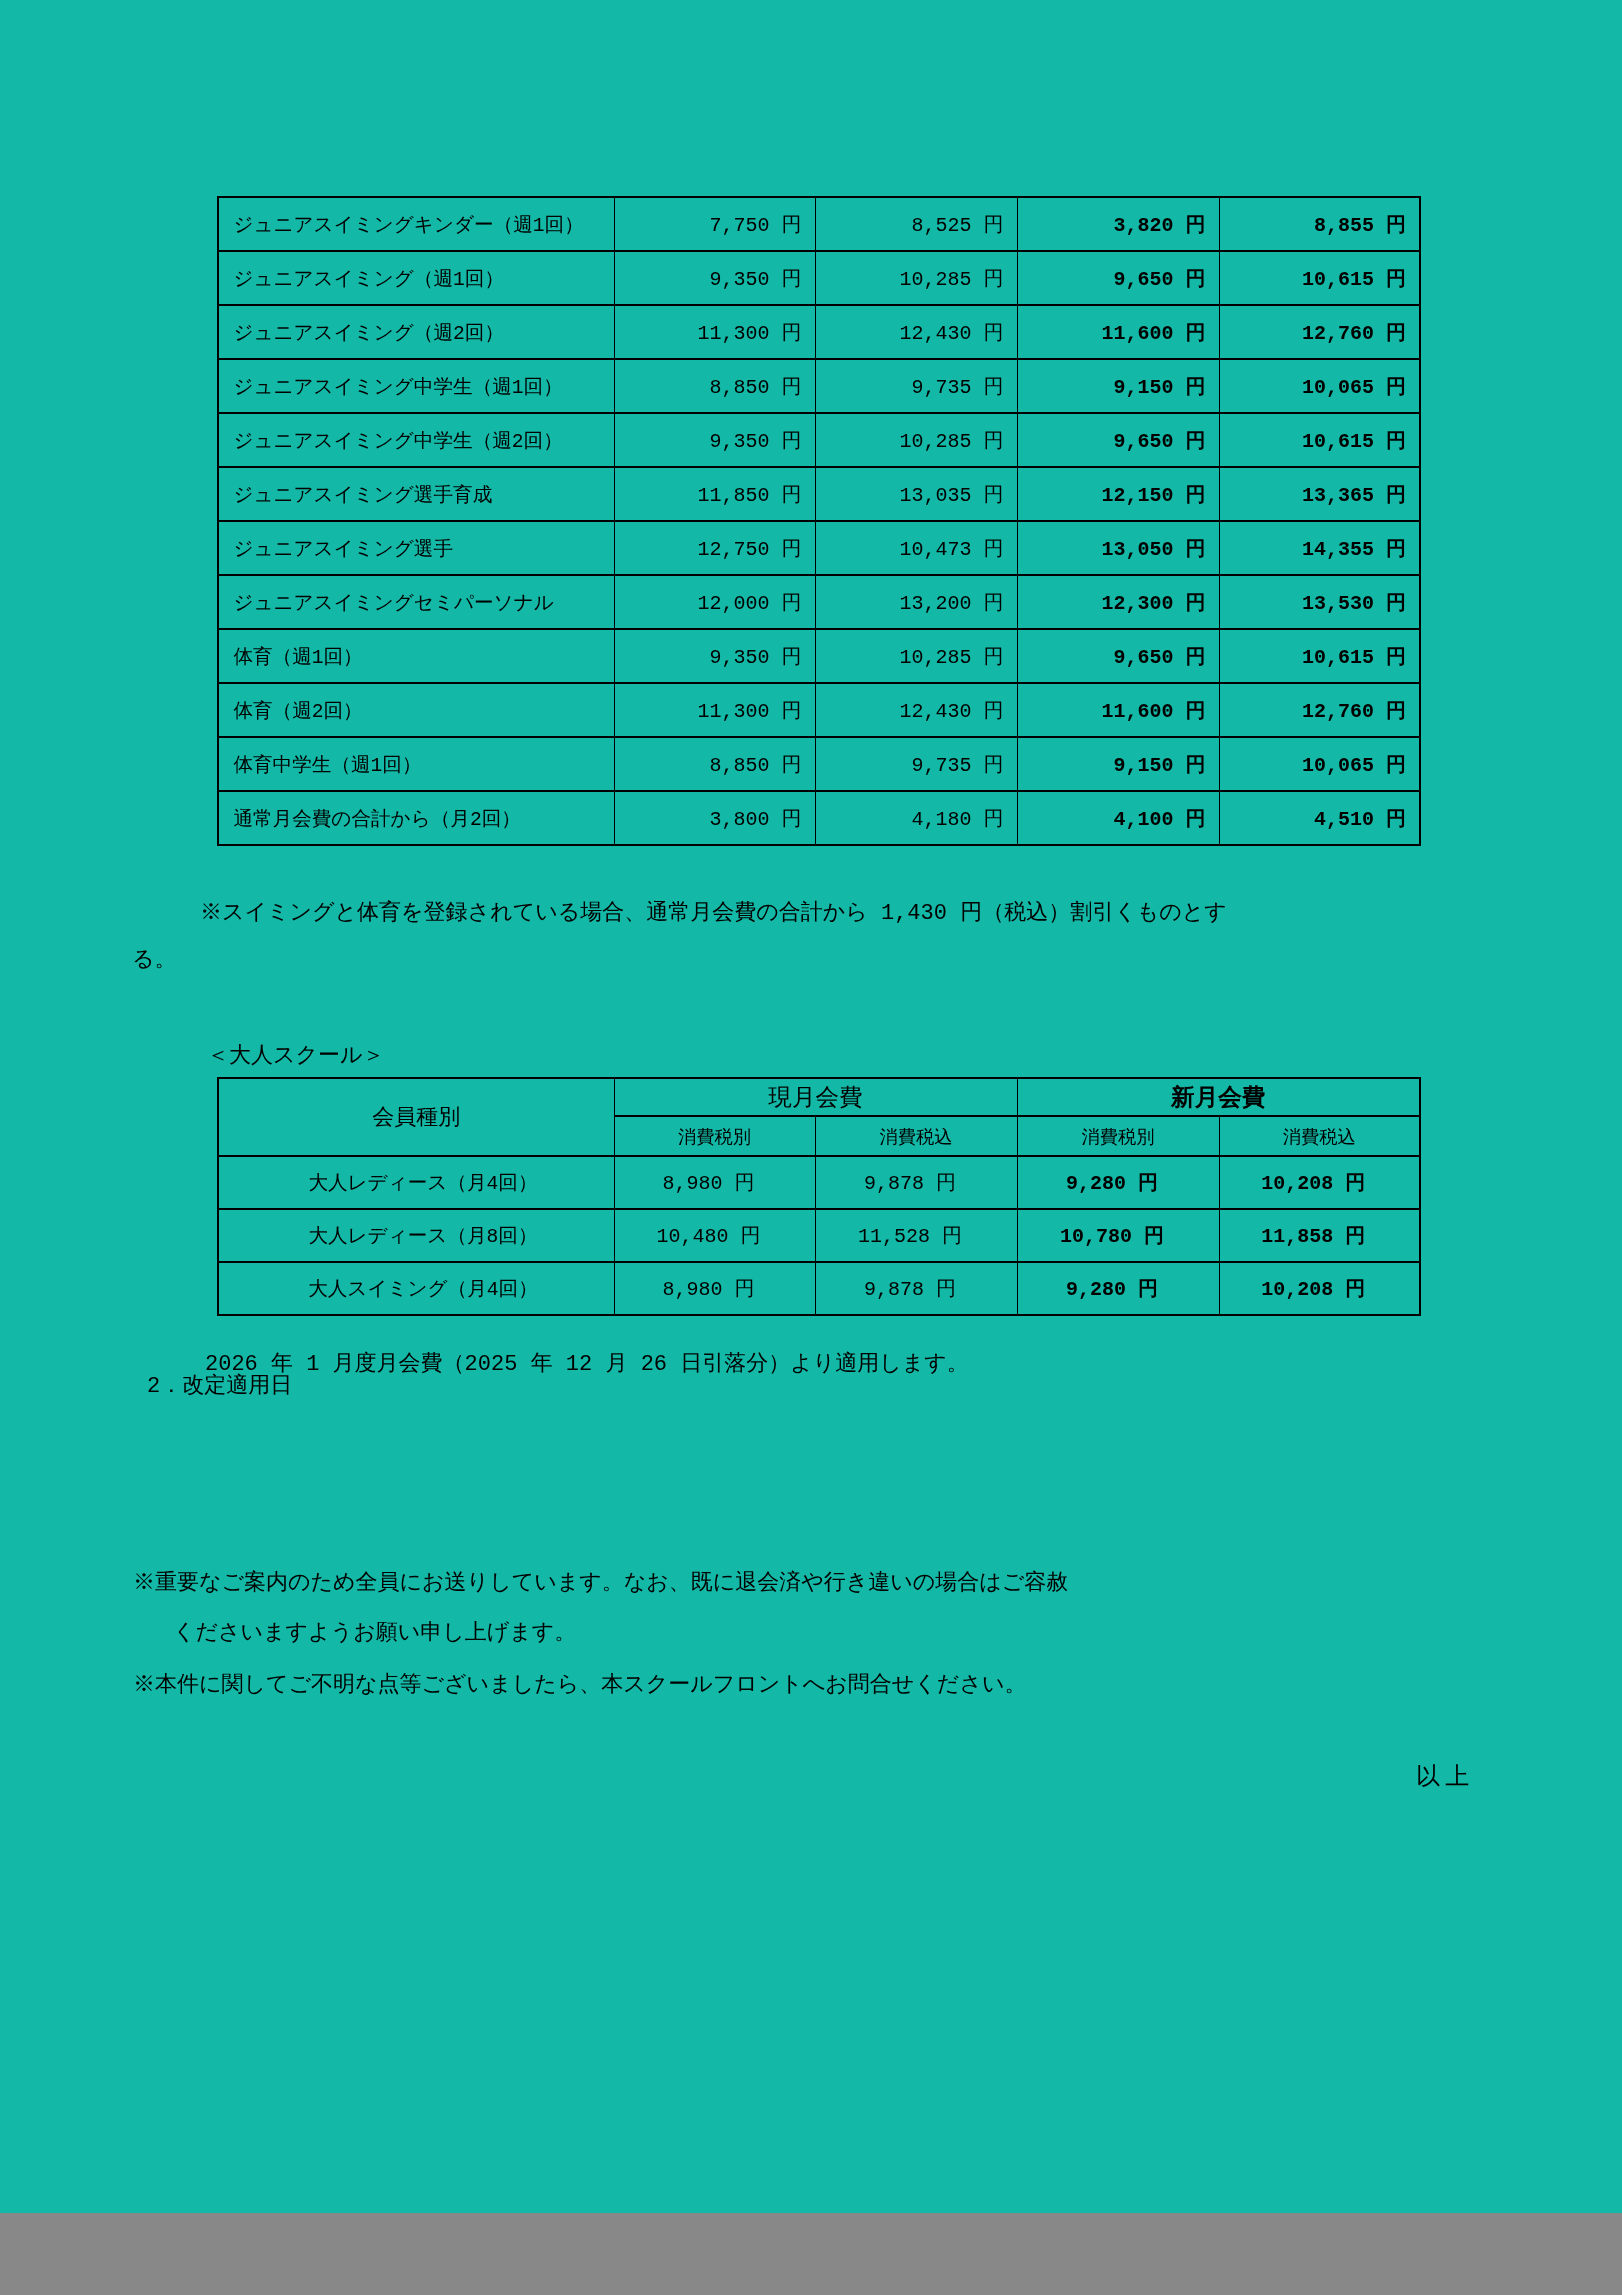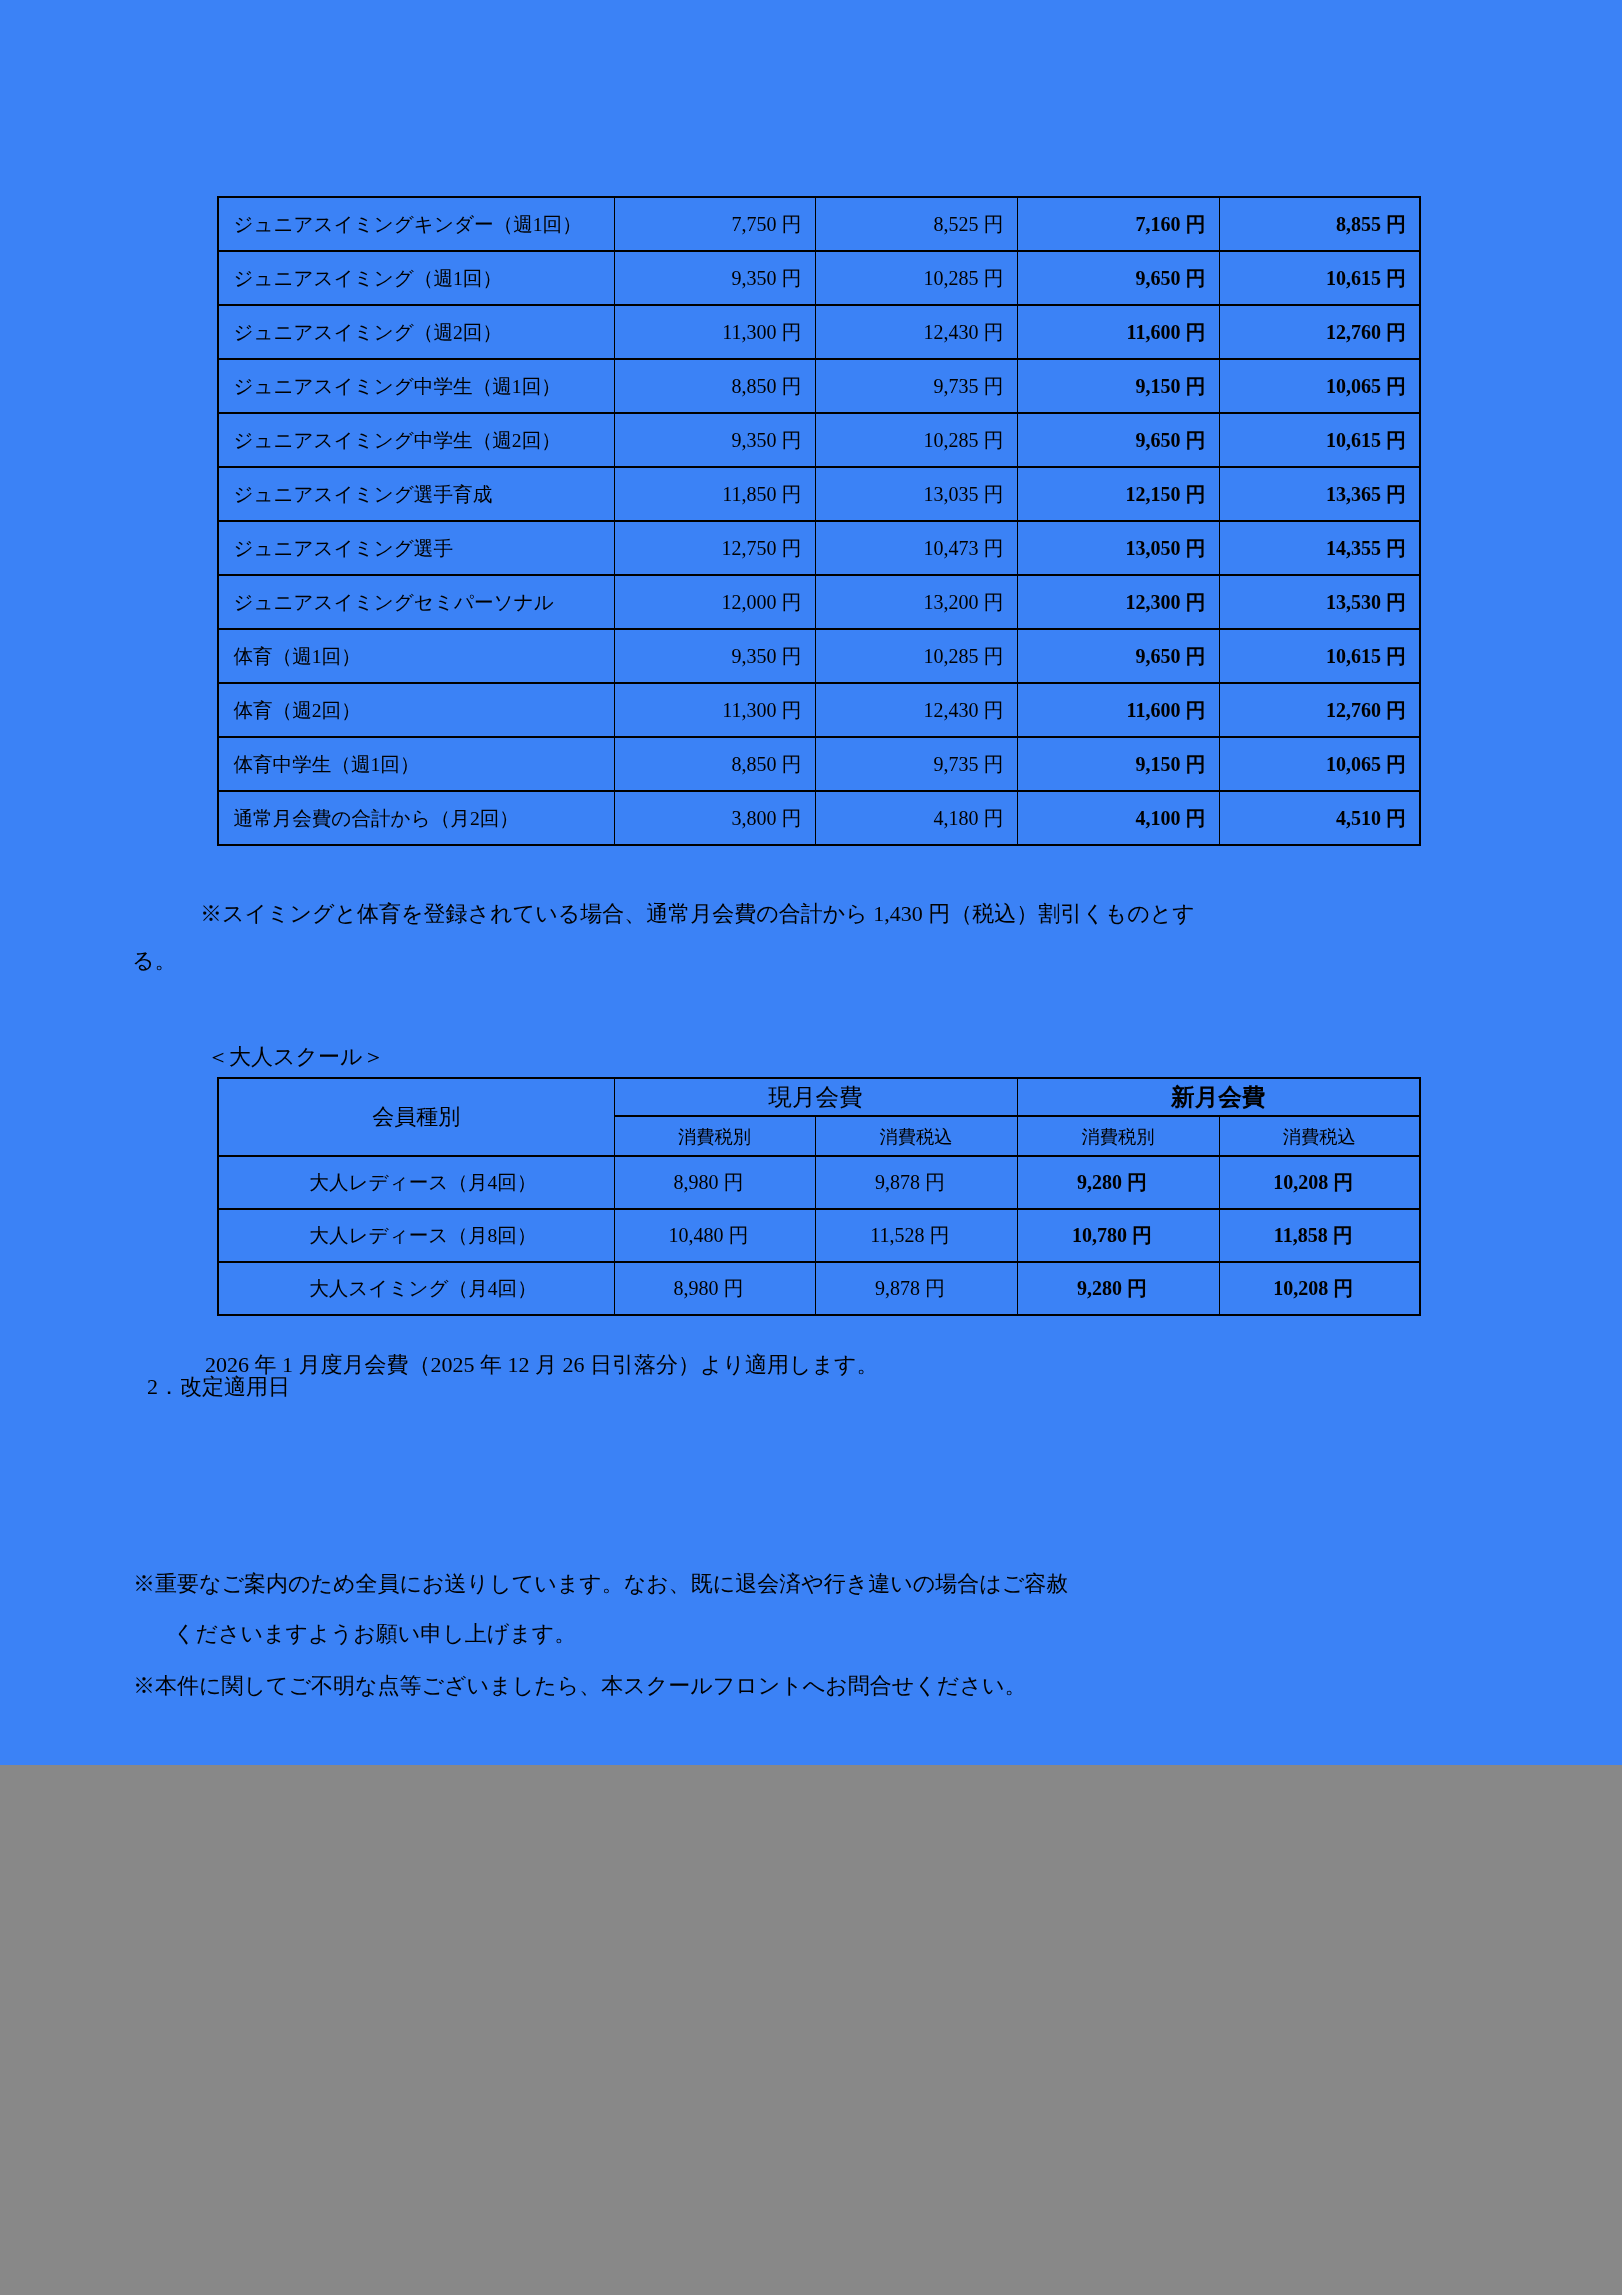--- a/index.html
+++ b/index.html
@@ -1,20 +1,20 @@
 <!DOCTYPE html>
 <html style="font-size:10.5px"><head>
 <meta charset="utf-8">
 <style>
   html,body{margin:0;padding:0;background:#888;}
   #page{
     position:relative;
-    width:1623px;height:1765px;
-    background:#3b82f6;
-    font-family:Liberation Serif, serif;
+    width:1623px;height:2213px;
+    background:#14b8a6;
+    font-family:Liberation Mono, monospace;
     color:#000;
     overflow:hidden;
   }
   
   table.fee{
     position:absolute;
     border-collapse:collapse;
     table-layout:fixed;
     width:1201px;
     left:217px;
@@ -68,21 +68,21 @@
         <col style="width:201px">
         <col style="width:202px">
         <col style="width:202px">
         <col style="width:201px">
     </colgroup>
     <tbody>
       <tr>
         <td class="lbl">ジュニアスイミングキンダー（週1回）</td>
         <td class="price">7,750 円</td>
         <td class="price">8,525 円</td>
-        <td class="price new">7,160 円</td>
+        <td class="price new">3,820 円</td>
         <td class="price new">8,855 円</td>
       </tr>
       <tr>
         <td class="lbl">ジュニアスイミング（週1回）</td>
         <td class="price">9,350 円</td>
         <td class="price">10,285 円</td>
         <td class="price new">9,650 円</td>
         <td class="price new">10,615 円</td>
       </tr>
       <tr>

